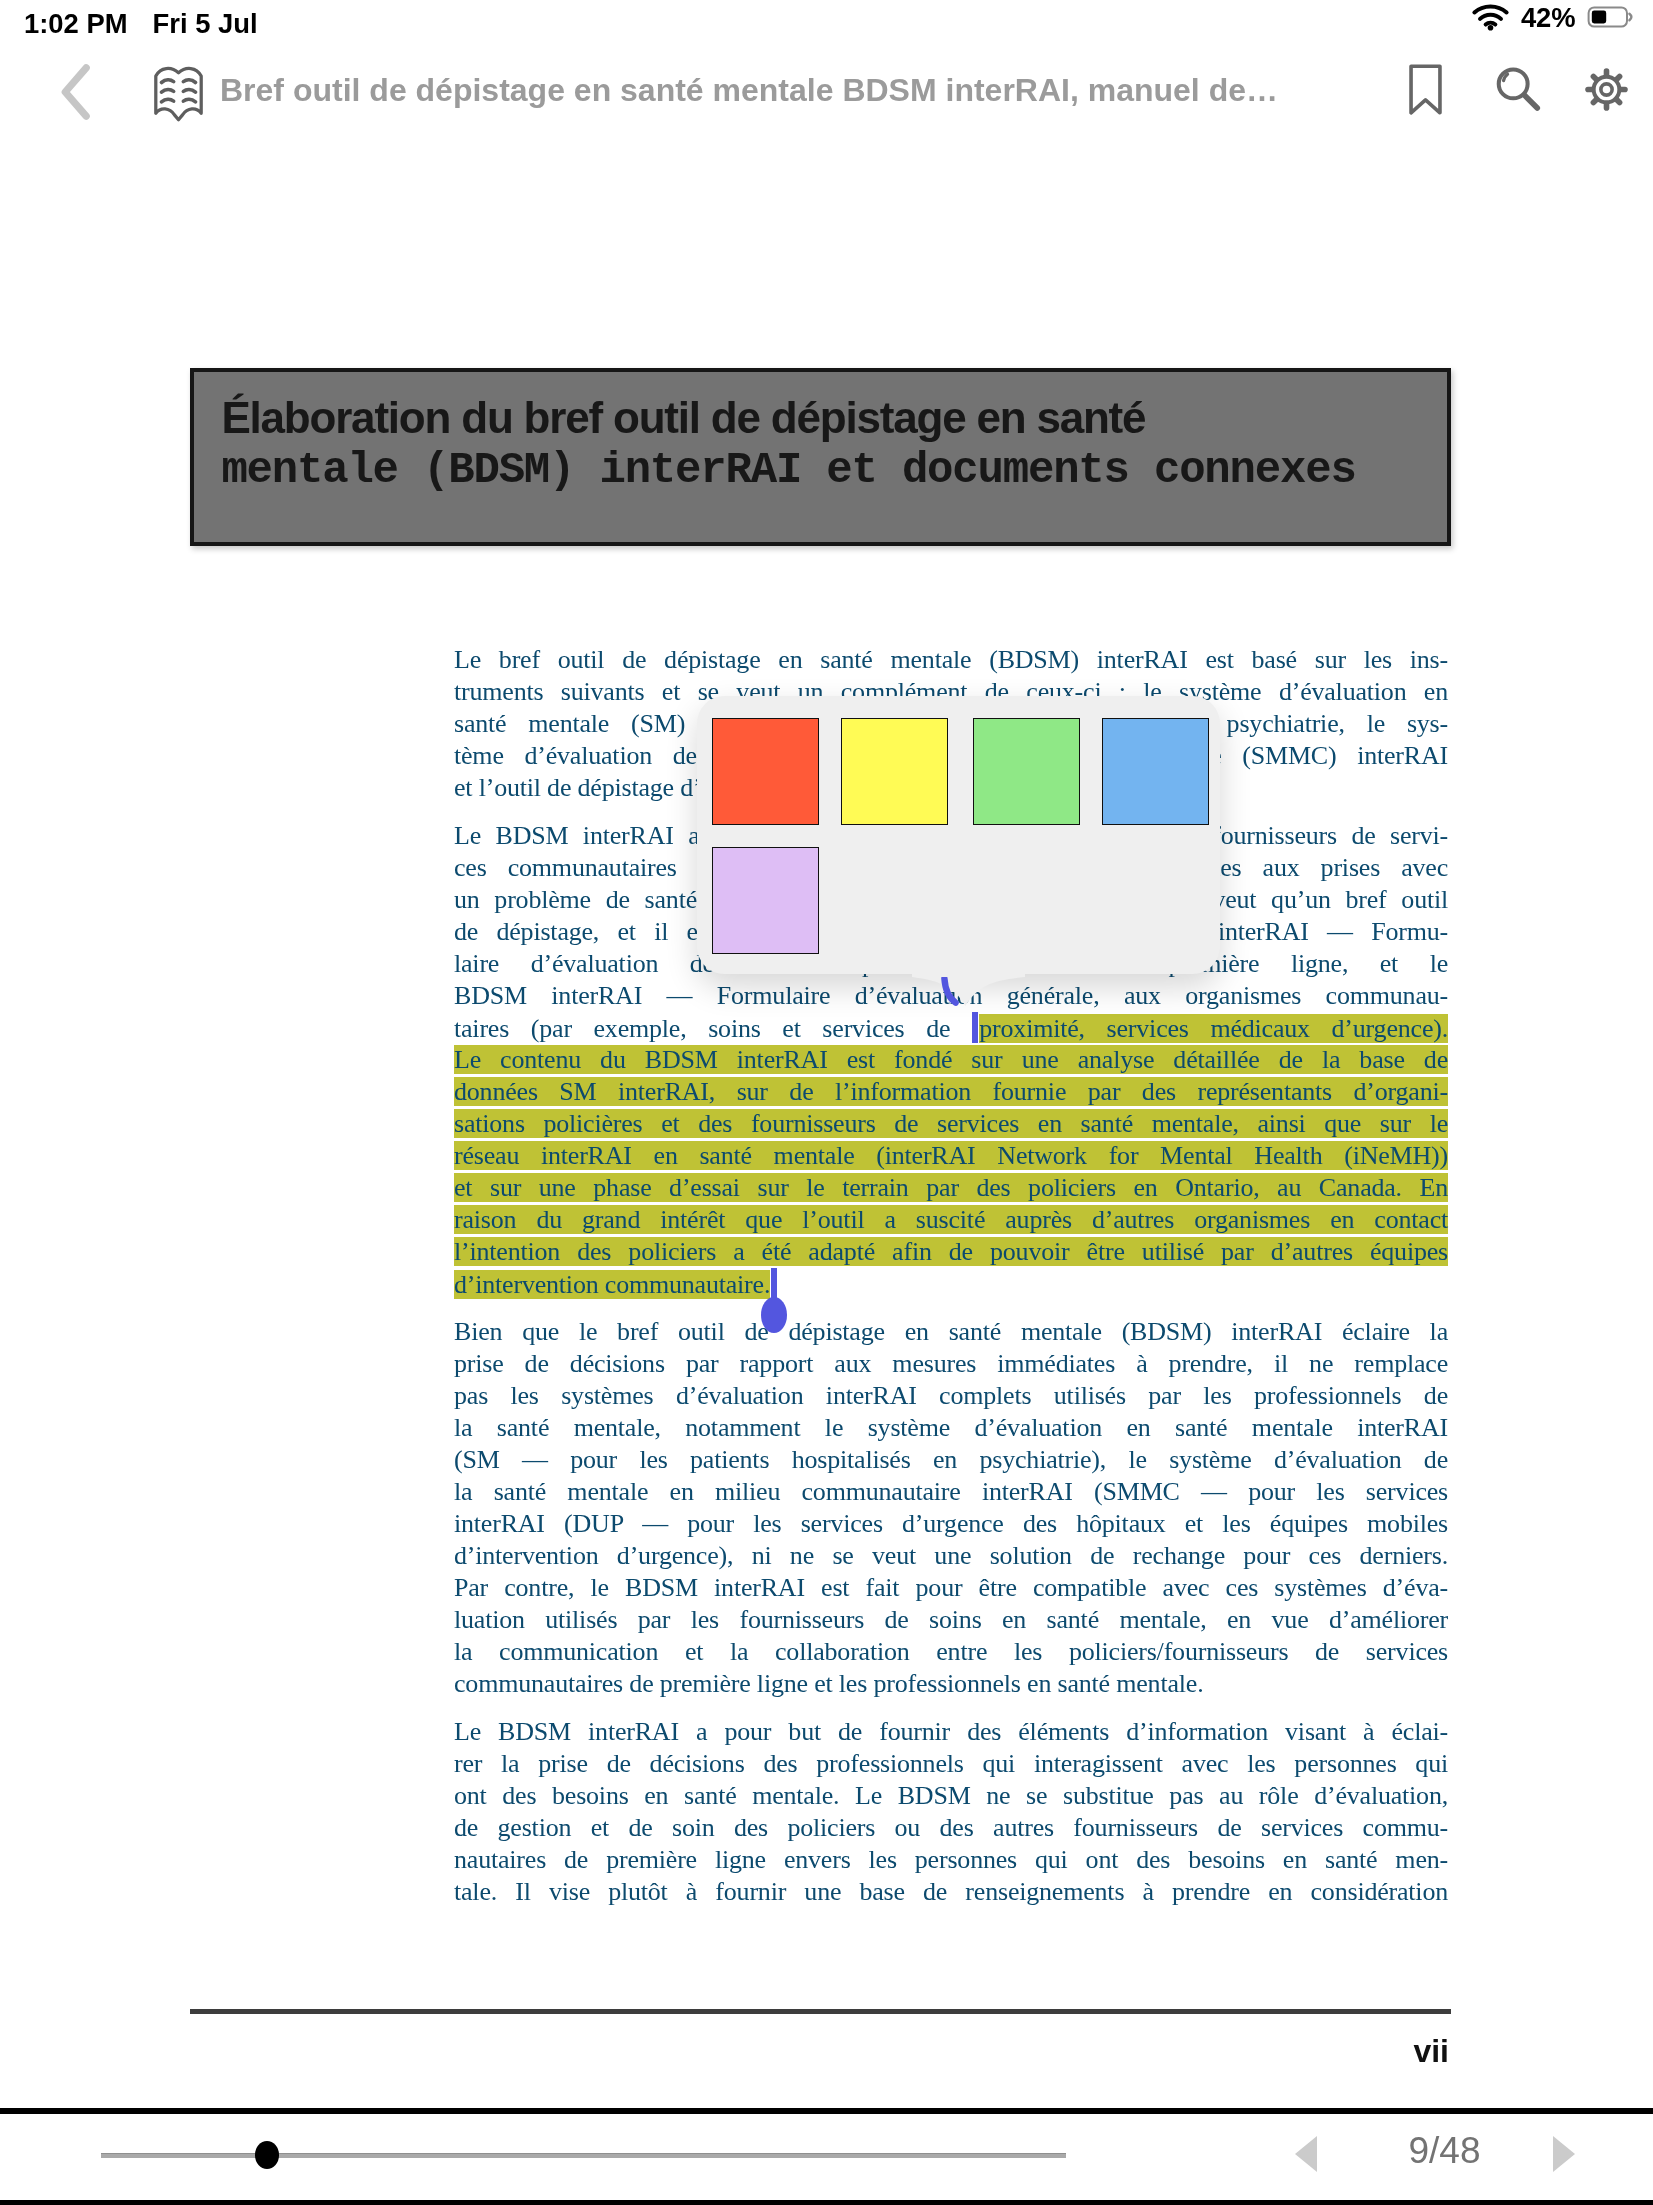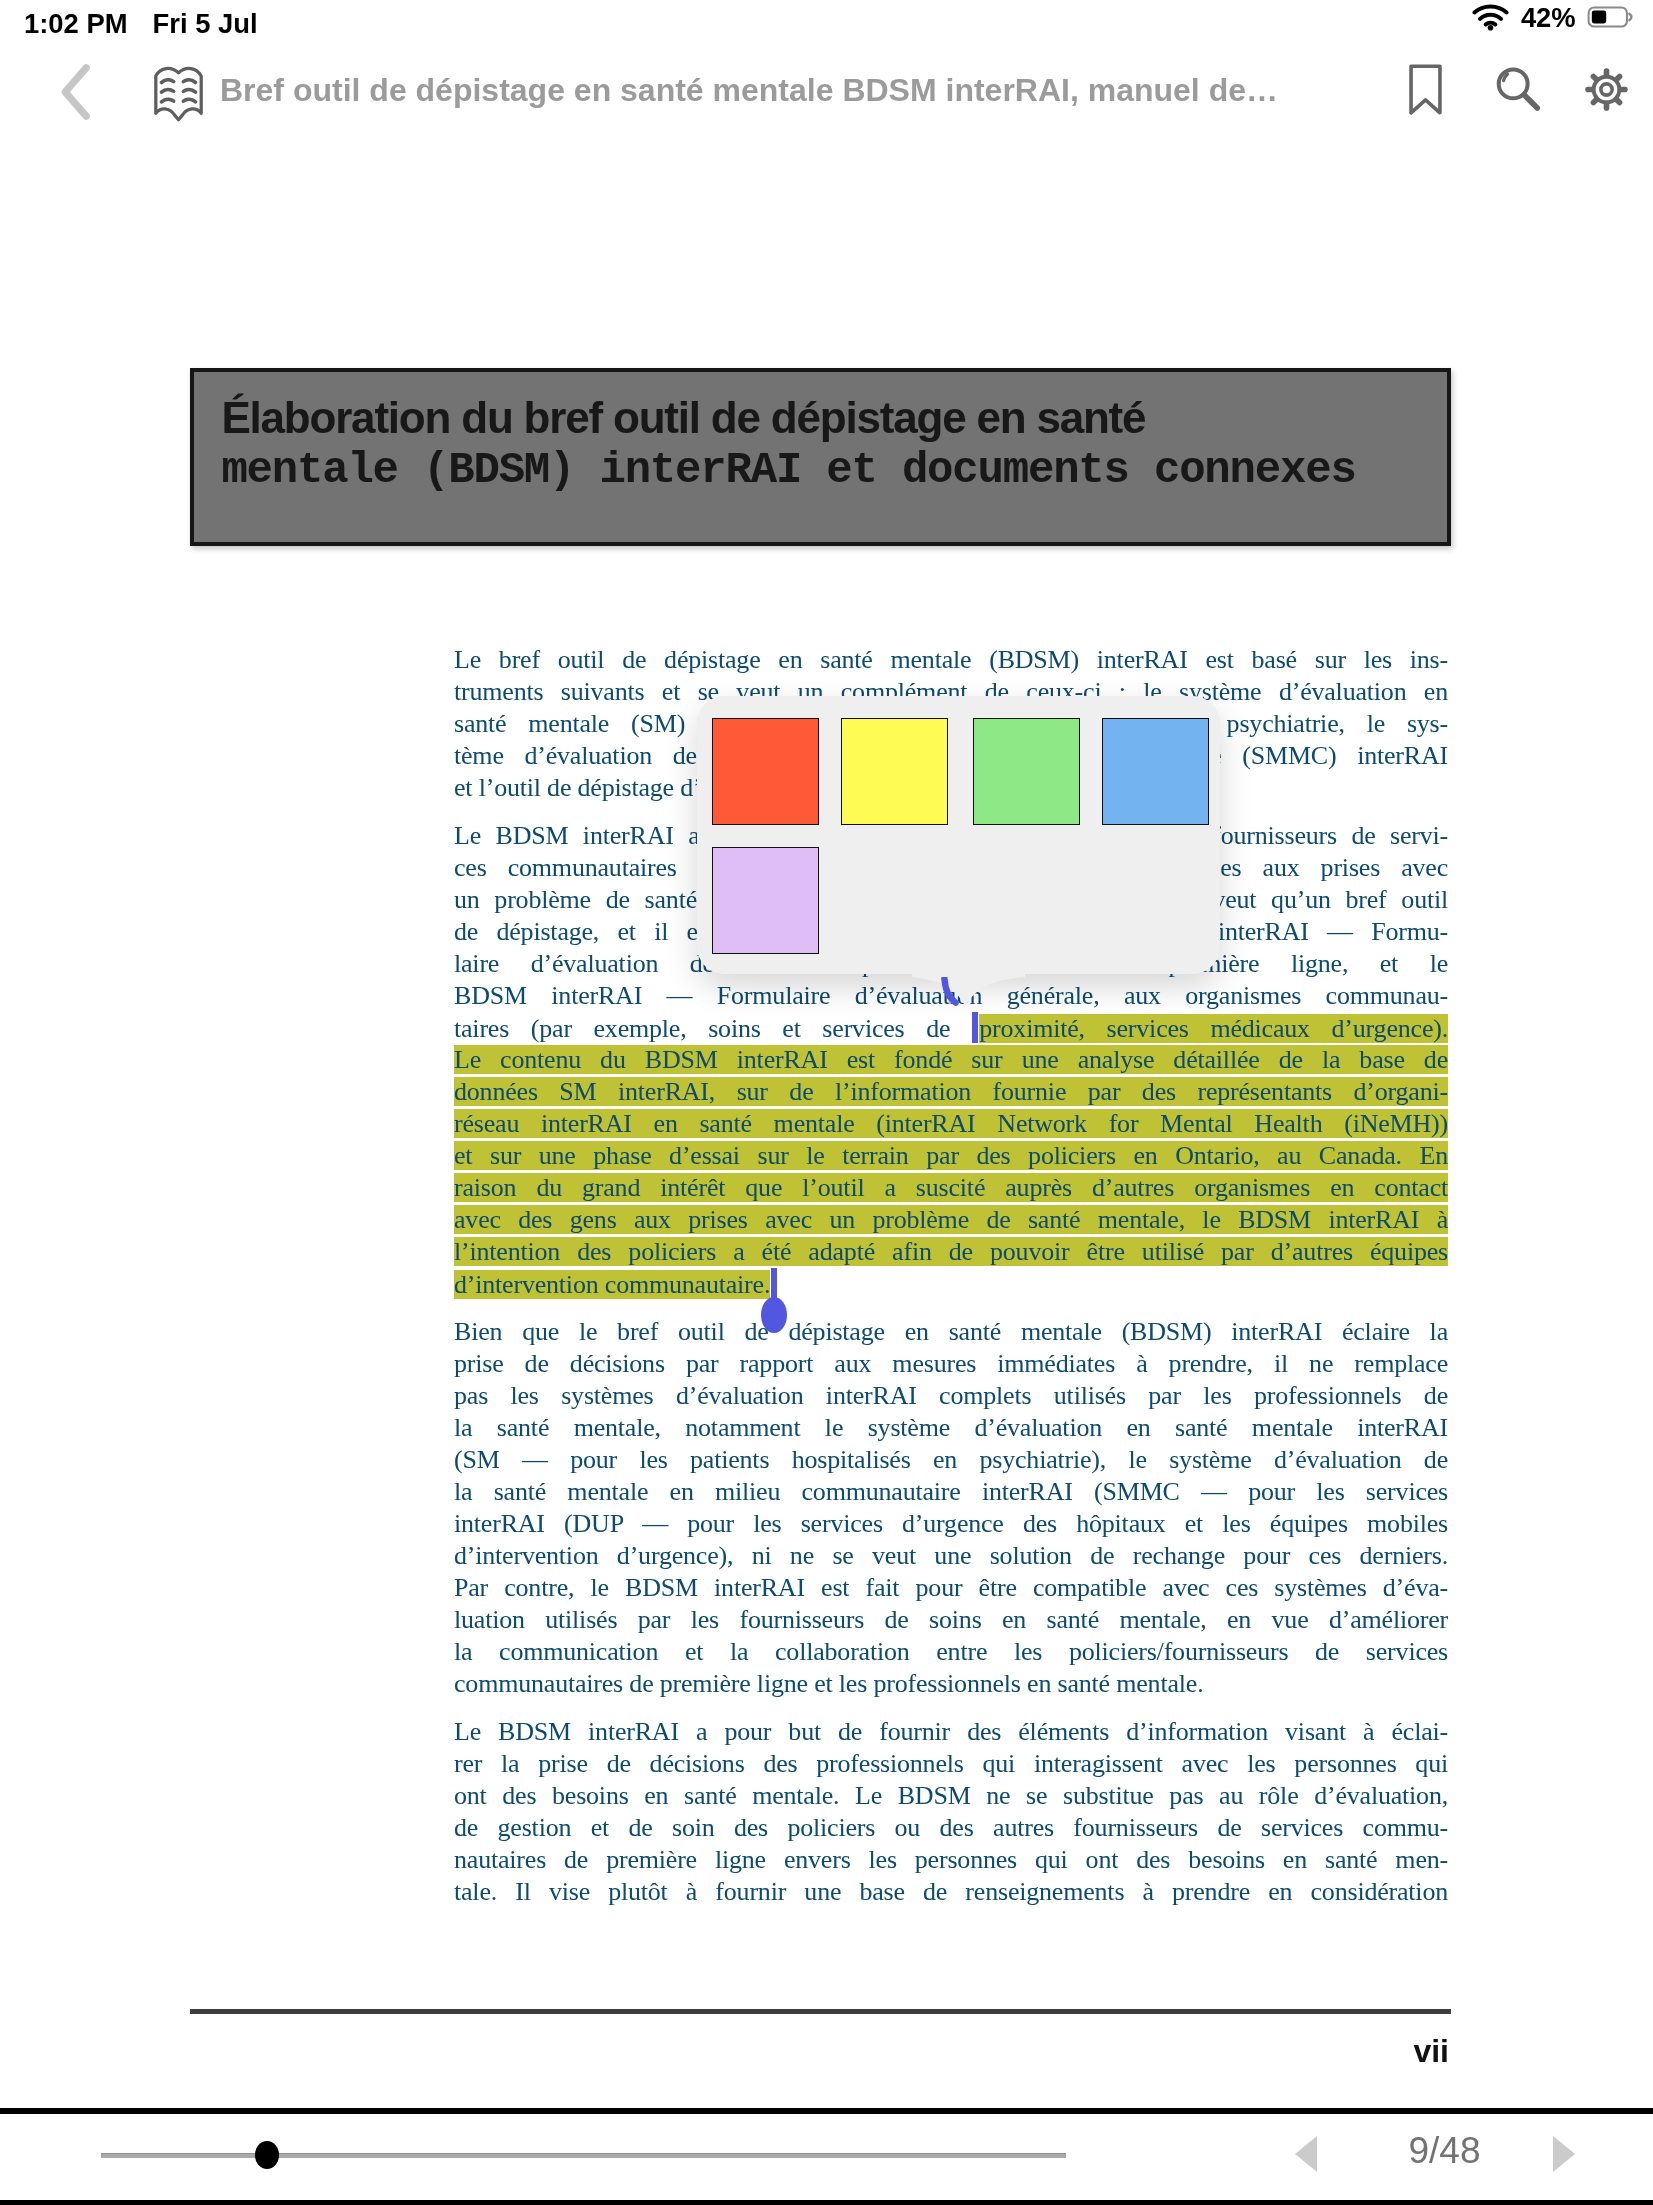--- a/index.html
+++ b/index.html
@@ -182,24 +182,24 @@
         <div class="line end"><span>et l’outil de dépistage d’urgence psychiatrique (DUP) interRAI.</span></div>
         <div class="line np"><span>Le BDSM interRAI a été conçu à l’intention des policiers et des fournisseurs de servi-</span></div>
         <div class="line"><span>ces communautaires de première ligne qui côtoient des personnes aux prises avec</span></div>
         <div class="line"><span>un problème de santé mentale. Son nom montre bien qu’il ne se veut qu’un bref outil</span></div>
         <div class="line"><span>de dépistage, et il est assorti de deux formulaires : le BDSM interRAI — Formu-</span></div>
         <div class="line"><span>laire d’évaluation destiné aux policiers/intervenants de première ligne, et le</span></div>
         <div class="line"><span>BDSM interRAI — Formulaire d’évaluation générale, aux organismes communau-</span></div>
         <div class="line"><span>taires (par exemple, soins et services de </span><span class="sel-start"></span><span class="hl">proximité, services médicaux d’urgence).</span></div>
         <div class="line"><span class="hl">Le contenu du BDSM interRAI est fondé sur une analyse détaillée de la base de</span></div>
         <div class="line"><span class="hl">données SM interRAI, sur de l’information fournie par des représentants d’organi-</span></div>
+        <div class="line"><span class="hl">sations policières et des fournisseurs de services en santé mentale, ainsi que sur le</span></div>
         <div class="line"><span class="hl">réseau interRAI en santé mentale (interRAI Network for Mental Health (iNeMH))</span></div>
         <div class="line"><span class="hl">et sur une phase d’essai sur le terrain par des policiers en Ontario, au Canada. En</span></div>
         <div class="line"><span class="hl">raison du grand intérêt que l’outil a suscité auprès d’autres organismes en contact</span></div>
-        <div class="line"><span class="hl">avec des gens aux prises avec un problème de santé mentale, le BDSM interRAI à</span></div>
         <div class="line"><span class="hl">l’intention des policiers a été adapté afin de pouvoir être utilisé par d’autres équipes</span></div>
         <div class="line end"><span class="hl">d’intervention communautaire.</span><span class="sel-end"><span class="dot"></span></span></div>
         <div class="line np"><span>Bien que le bref outil de dépistage en santé mentale (BDSM) interRAI éclaire la</span></div>
         <div class="line"><span>prise de décisions par rapport aux mesures immédiates à prendre, il ne remplace</span></div>
         <div class="line"><span>pas les systèmes d’évaluation interRAI complets utilisés par les professionnels de</span></div>
         <div class="line"><span>la santé mentale, notamment le système d’évaluation en santé mentale interRAI</span></div>
         <div class="line"><span>(SM — pour les patients hospitalisés en psychiatrie), le système d’évaluation de</span></div>
         <div class="line"><span>la santé mentale en milieu communautaire interRAI (SMMC — pour les services</span></div>
         <div class="line"><span>interRAI (DUP — pour les services d’urgence des hôpitaux et les équipes mobiles</span></div>
         <div class="line"><span>d’intervention d’urgence), ni ne se veut une solution de rechange pour ces derniers.</span></div>

